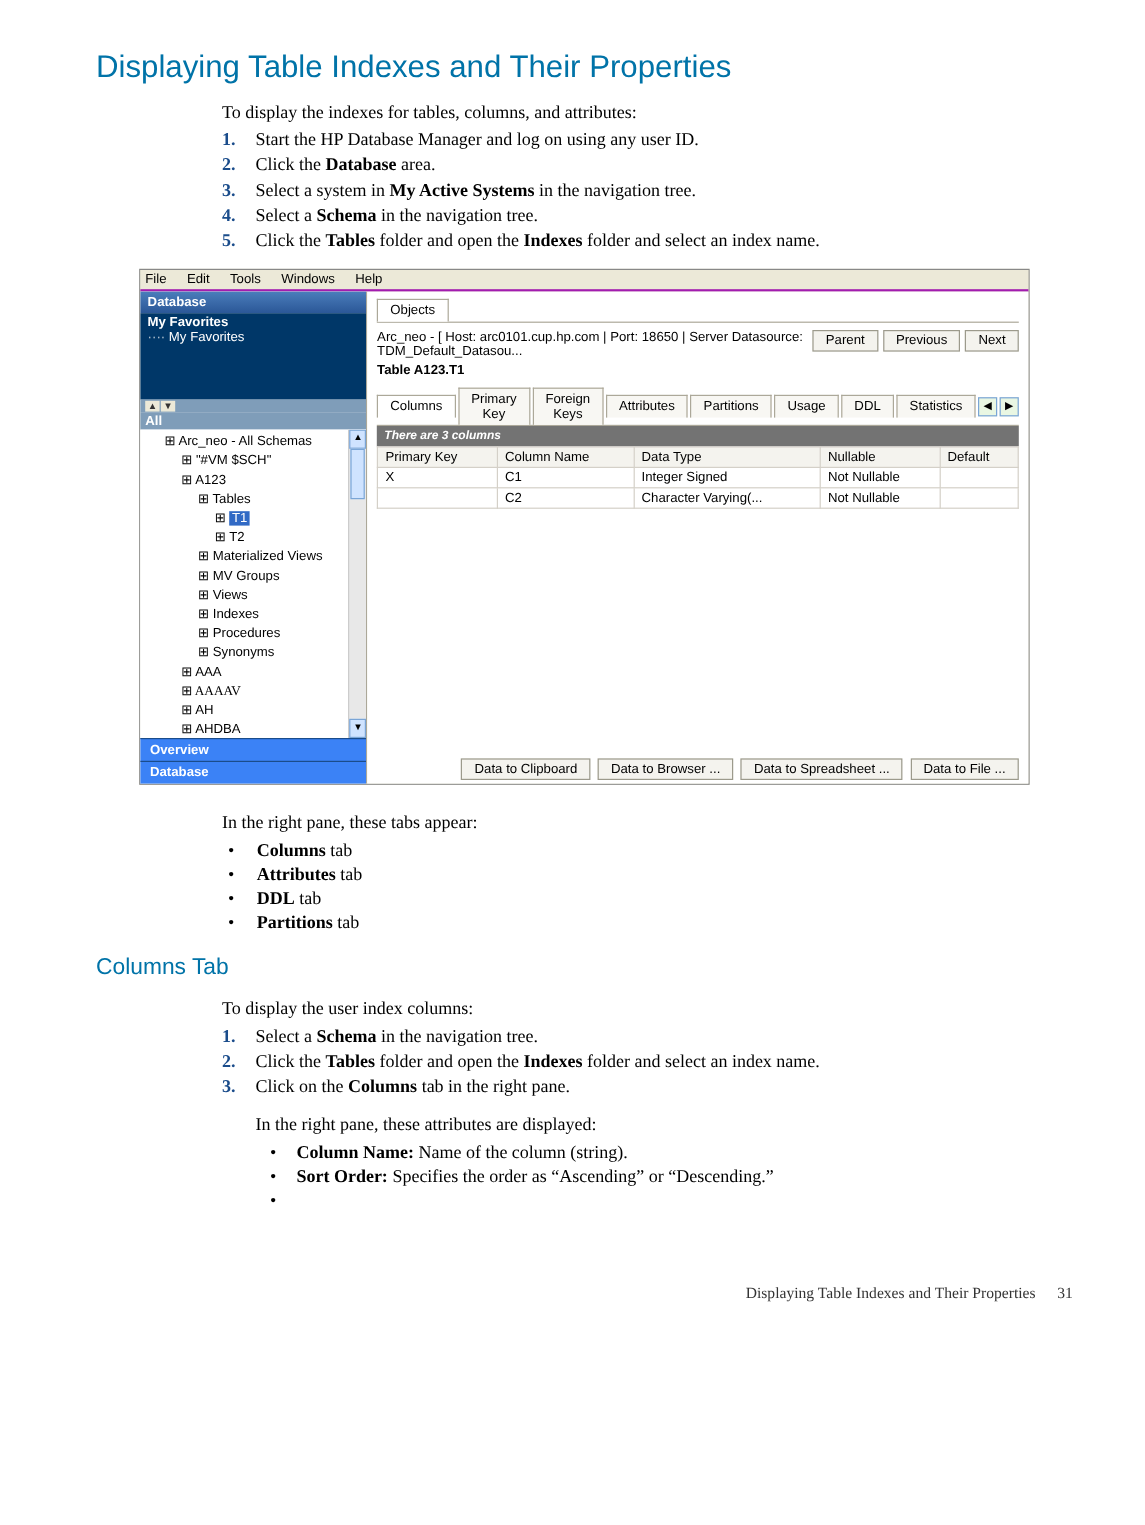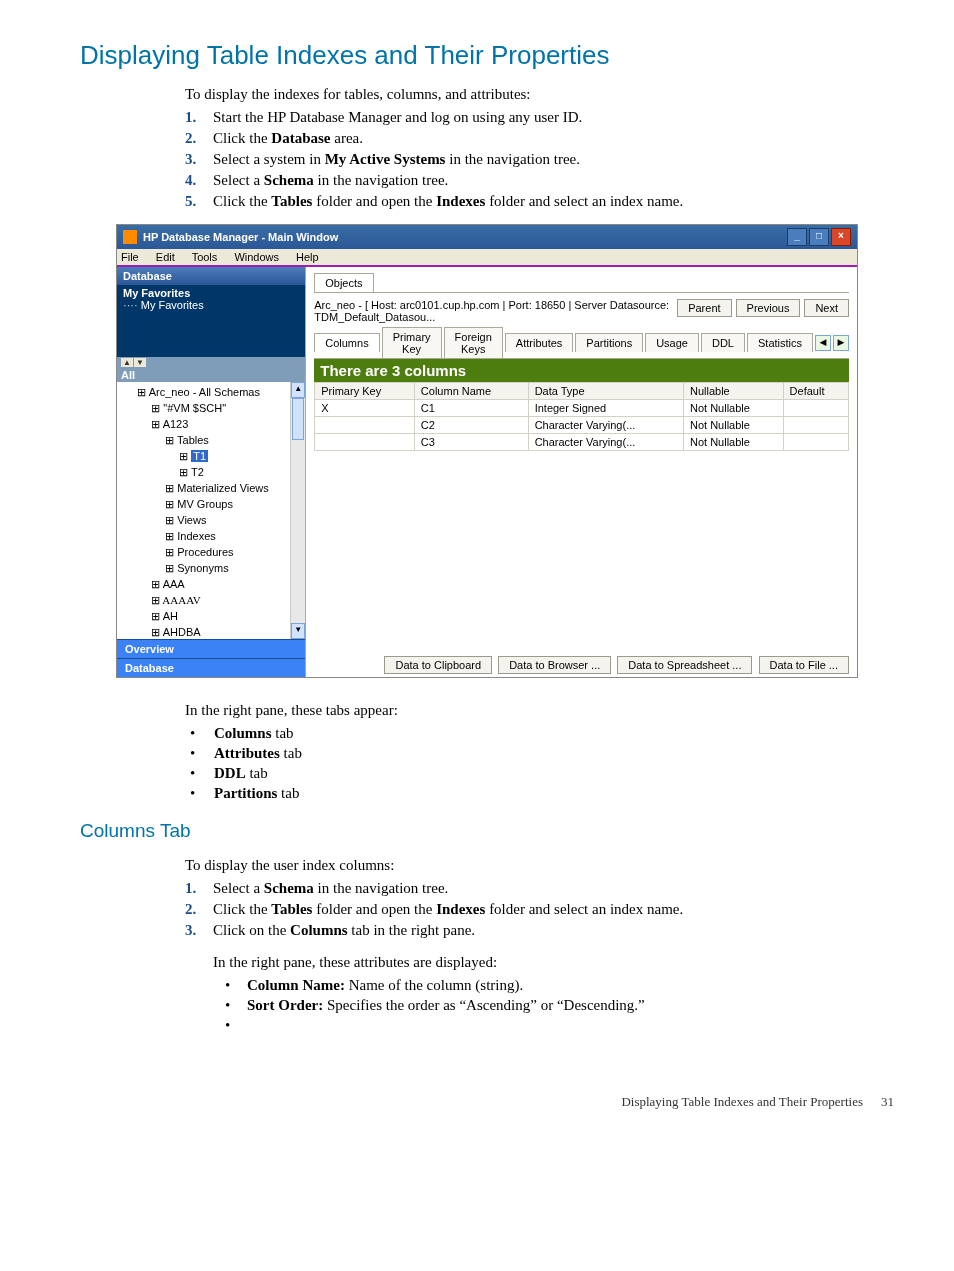--- a/index.html
+++ b/index.html
@@ -258,25 +258,26 @@
   .subtabs .scroll span {
     width: 14px;
     height: 14px;
     background: #e9f7e3;
     border: 1px solid #7aa5d6;
     text-align: center;
     line-height: 12px;
     font-size: 9px;
   }
   .statusline {
-    background: #4d7c0f;
+    background: #737373;
     color: #fff;
     padding: 3px 6px;
     font-weight: bold;
-    font-size: 15px;
+    font-size: 10px;
+    font-style: italic;
   }
   table.grid {
     width: 100%;
     border-collapse: collapse;
     font-size: 11px;
   }
   table.grid th, table.grid td {
     border: 1px solid #d4d0c8;
     padding: 2px 6px;
     text-align: left;
@@ -333,29 +334,20 @@
       <span class="num">4.</span>
       <span><span>Select a </span><b>Schema</b><span> in the navigation tree.</span></span>
     </div>
   <div class="row">
       <span class="num">5.</span>
       <span><span>Click the </span><b>Tables</b><span> folder and open the </span><b>Indexes</b><span> folder and select an index name.</span></span>
     </div>
 </div>
 
 <div class="app">
-  <div class="titlebar">
-    <span class="t-icon"></span>
-    <span>HP Database Manager - Main Window</span>
-    <div class="winbtns">
-      <div class="winbtn">_</div>
-      <div class="winbtn">□</div>
-      <div class="winbtn closebtn">×</div>
-    </div>
-  </div>
   <div class="menubar">
     <span>File</span>
     <span>Edit</span>
     <span>Tools</span>
     <span>Windows</span>
     <span>Help</span>
   </div>
   <div class="app-body">
     <div class="leftpane">
       <div class="panel-hdr">Database</div>
@@ -404,20 +396,21 @@
       <div class="tabstrip">
         <div class="tab active">Objects</div>
       </div>
       <div>
         <div class="btnrow">
           <div class="btn">Parent</div>
           <div class="btn">Previous</div>
           <div class="btn">Next</div>
         </div>
         <div class="crumb">Arc_neo - [ Host: arc0101.cup.hp.com | Port: 18650 | Server Datasource: TDM_Default_Datasou...</div>
+        <div class="objtitle">Table A123.T1</div>
       </div>
       <div class="subtabs">
         <div class="tab active">Columns</div>
         <div class="tab">Primary Key</div>
         <div class="tab">Foreign Keys</div>
         <div class="tab">Attributes</div>
         <div class="tab">Partitions</div>
         <div class="tab">Usage</div>
         <div class="tab">DDL</div>
         <div class="tab">Statistics</div>
@@ -445,27 +438,20 @@
               <td>Not Nullable</td>
               <td></td>
             </tr>
             <tr>
               <td></td>
               <td>C2</td>
               <td>Character Varying(...</td>
               <td>Not Nullable</td>
               <td></td>
             </tr>
-            <tr>
-              <td></td>
-              <td>C3</td>
-              <td>Character Varying(...</td>
-              <td>Not Nullable</td>
-              <td></td>
-            </tr>
           </tbody>
       </table>
       <div class="footer-btns">
         <span class="btn">Data to Clipboard</span>
         <span class="btn">Data to Browser ...</span>
         <span class="btn">Data to Spreadsheet ...</span>
         <span class="btn">Data to File ...</span>
       </div>
     </div>
   </div>

